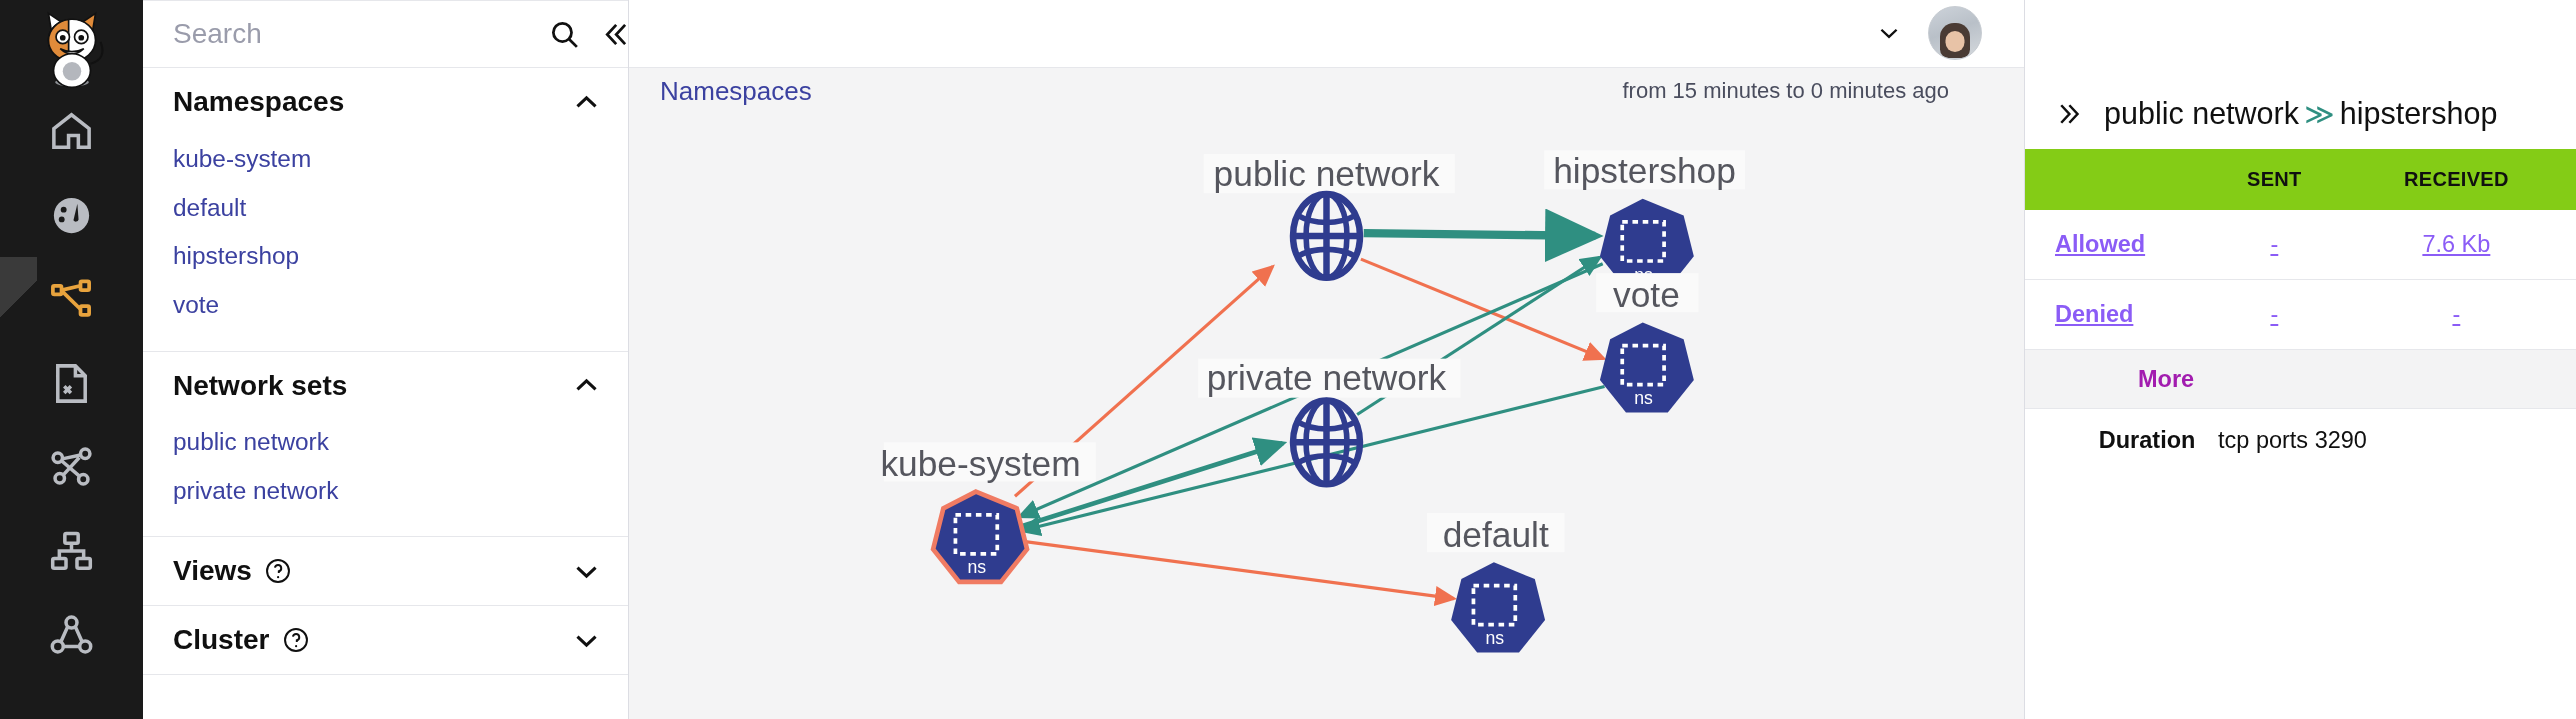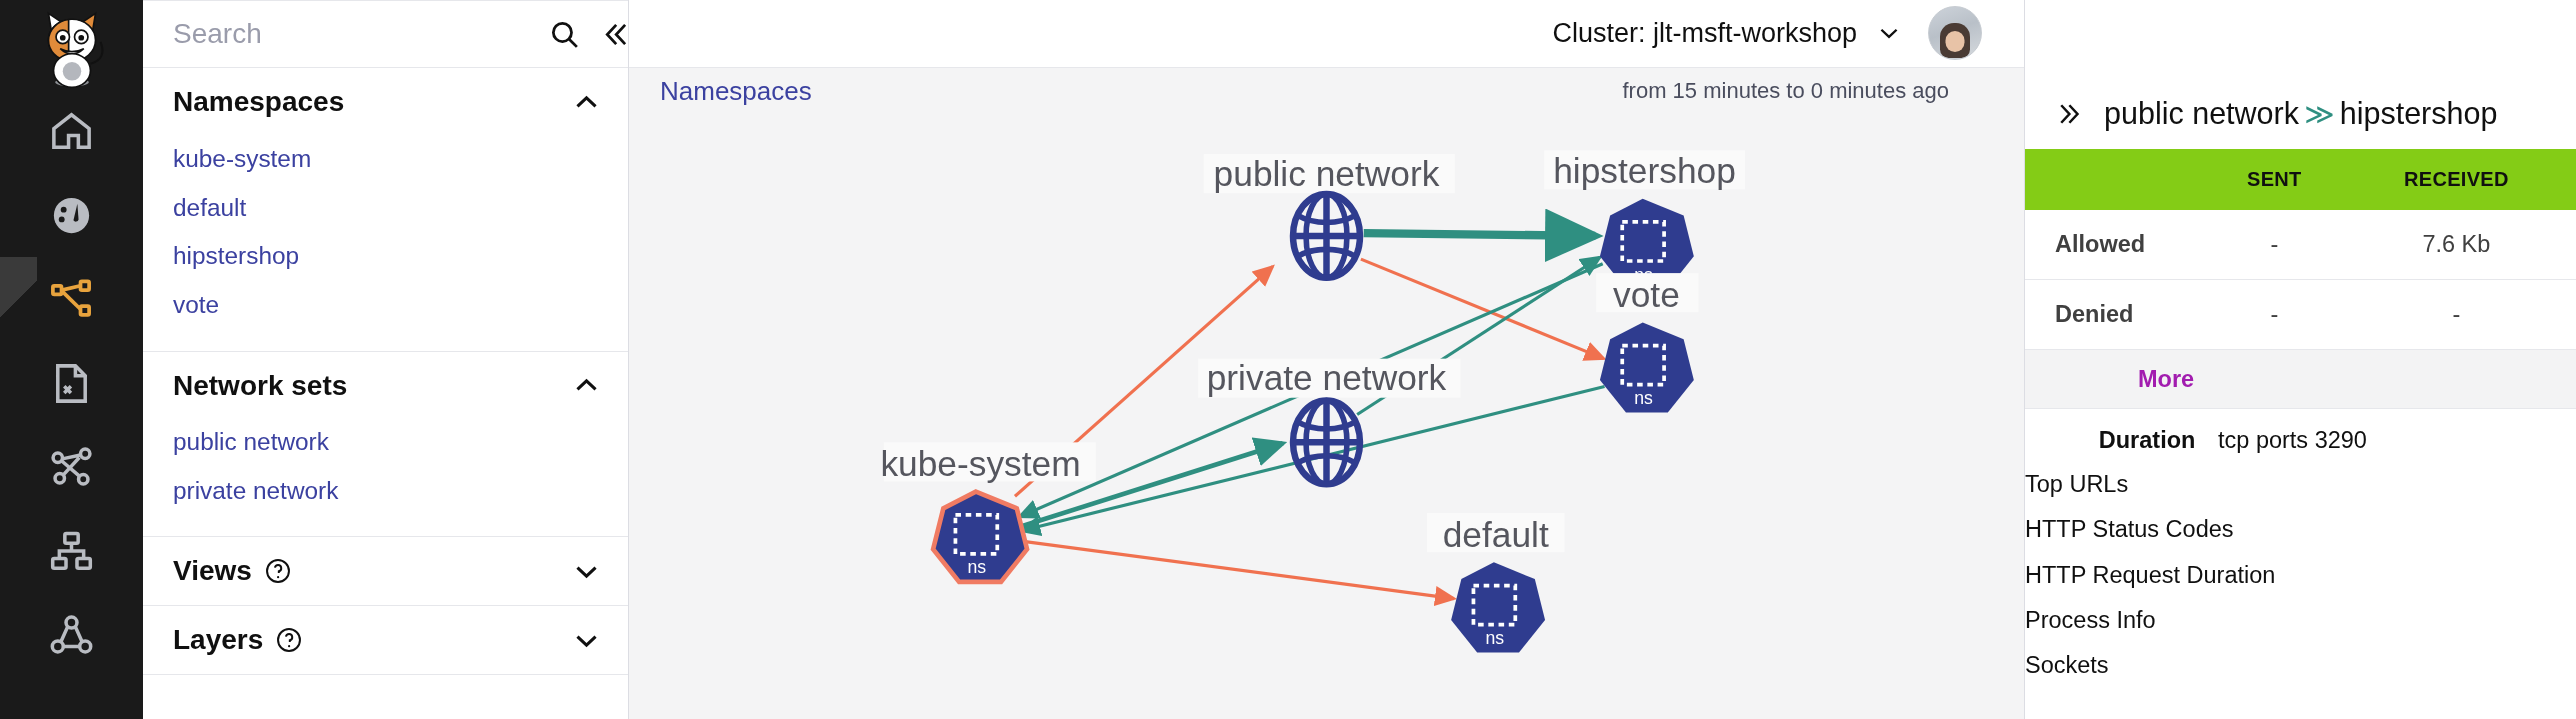--- a/index.html
+++ b/index.html
@@ -132,22 +132,22 @@
   .detail-title { font-size: 30.5px; color:#101010; display:flex; align-items:center; gap:5.2px; white-space:nowrap; }
   .detail-title .sep { color:#2f8f81; font-size: 29px; }
 
   table.stats { width:100%; border-collapse: collapse; }
   table.stats th {
     background:#84cc16; font-size: 20px; font-weight:700; color:#101010;
     letter-spacing:0.3px; padding: 19px 0; text-align:center;
   }
   table.stats th.first { width: 187px; }
   table.stats td {
-    font-size: 23.5px; color:#404040; padding: 21px 0;
-    text-align:center; border-bottom: 1.7px solid #e6e7eb;
+    font-size: 23.5px; color:#8b5cf6; padding: 21px 0;
+    text-align:center; border-bottom: 1.7px solid #e6e7eb; text-decoration: underline;
   }
   table.stats td.rowlabel { font-weight:700; text-align:left; padding-left: 30px; }
 
   .more-bar {
     background:#f3f3f4; font-size:23.5px; font-weight:700; color:#a21caf;
     padding: 15.7px 0 15.7px 113px; border-bottom:1.7px solid #e6e7eb;
   }
   .kv { display:flex; padding: 17.4px 0 0 0; }
   .kv-key {
     width: 193px; flex:0 0 193px; text-align:right; padding-right: 22.6px;
@@ -293,37 +293,36 @@
           <circle cx="12.1" cy="17.3" r="0.95" fill="#101010" stroke="none"></circle>
         </svg>
         <svg class="chev" viewBox="0 0 24 24" fill="none" stroke="#101010" stroke-width="2.4">
           <path d="M5 9 L12 15.5 L19 9"></path>
         </svg>
       </div>
     </div>
 
     <div class="section">
       <div class="section-head">
-        <span class="section-title">Layers</span>
+        <span class="section-title">Cluster</span>
         <svg class="help-icon" viewBox="0 0 24 24" fill="none" stroke="#101010" stroke-width="1.7">
           <circle cx="12" cy="12" r="9.4"></circle>
           <path d="M9.4 9.2 a2.7 2.7 0 1 1 3.3 3 v1.6"></path>
           <circle cx="12.1" cy="17.3" r="0.95" fill="#101010" stroke="none"></circle>
         </svg>
         <svg class="chev" viewBox="0 0 24 24" fill="none" stroke="#101010" stroke-width="2.4">
           <path d="M5 9 L12 15.5 L19 9"></path>
         </svg>
       </div>
     </div>
   </aside>
 
   <main class="main">
     <div class="main-head">
       <div class="cluster-select">
-        <span class="cluster-label">Cluster: jlt-msft-workshop</span>
         <svg viewBox="0 0 24 24" fill="none" stroke="#101010" stroke-width="2.2">
           <path d="M5 9 L12 15.5 L19 9"></path>
         </svg>
       </div>
       <div class="avatar"></div>
     </div>
 
     <div class="graph-bar">
       <span class="breadcrumb-link">Namespaces</span>
       <span class="time-range">from 15 minutes to 0 minutes ago</span>
@@ -444,24 +443,17 @@
     </table>
 
     <div class="more-bar">More</div>
 
     <div class="kv">
       <div class="kv-key">Duration</div>
       <div class="kv-val">tcp ports 3290</div>
     </div>
 
     <div class="kv">
-      <div class="kv-list">
-        <span>Top URLs</span>
-        <span>HTTP Status Codes</span>
-        <span>HTTP Request Duration</span>
-        <span>Process Info</span>
-        <span>Sockets</span>
-      </div>
     </div>
   </aside>
 
 </div>
 
 
 </body></html>

